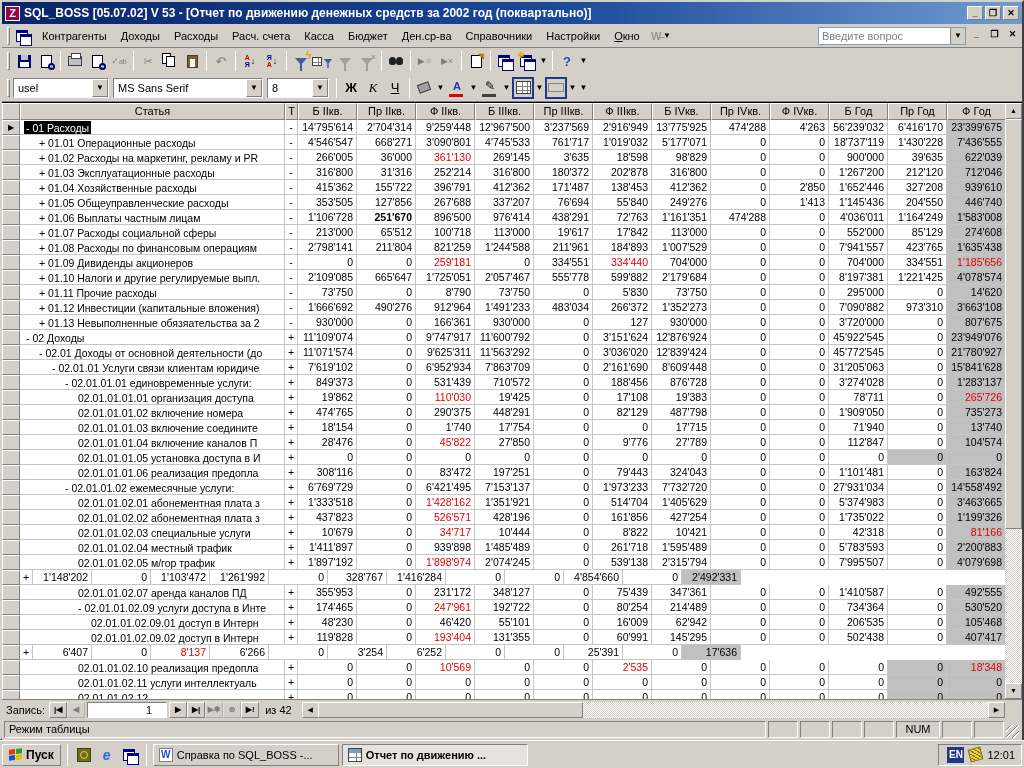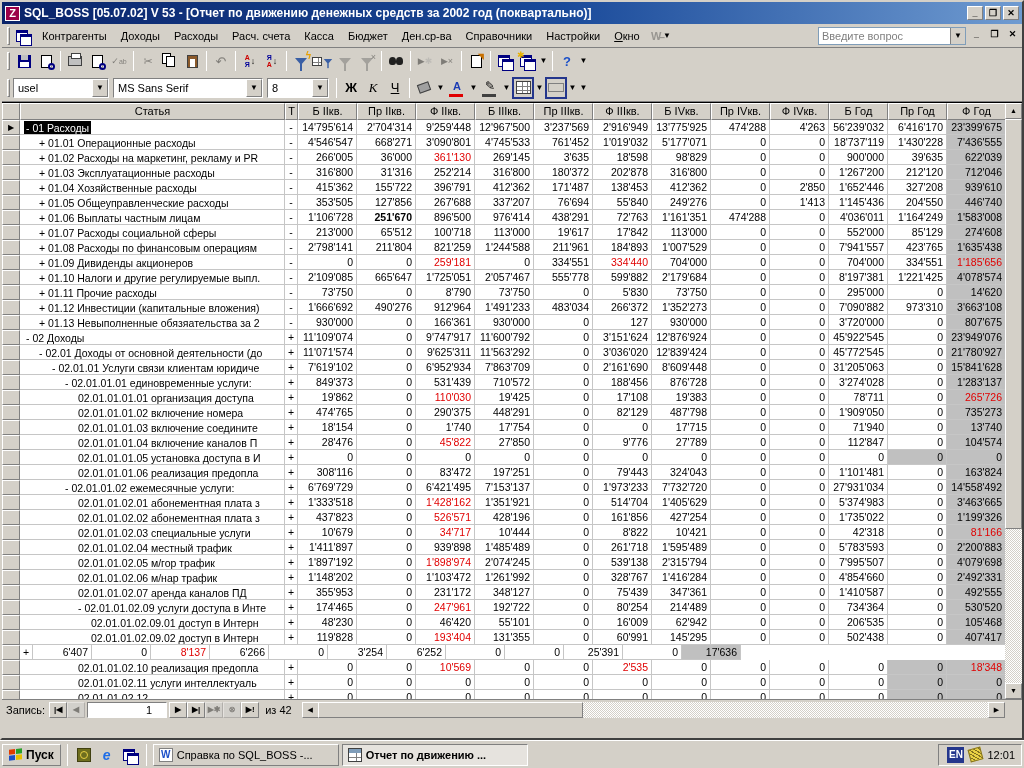--- a/index.html
+++ b/index.html
@@ -378,21 +378,21 @@
           <div class="cell c-num graybg" style="width: 59px;">23'399'675</div>
         </div>
         <div class="drow">
           <div class="rsel"></div>
           <div class="cell c-art" style="width: 265px;"><span class="a" style="margin-left: 17px;">+ 01.01 Операционные расходы</span></div>
           <div class="cell c-t" style="width: 13px;">-</div>
           <div class="cell c-num" style="width: 59px;">4'546'547</div>
           <div class="cell c-num" style="width: 59px;">668'271</div>
           <div class="cell c-num" style="width: 59px;">3'090'801</div>
           <div class="cell c-num" style="width: 59px;">4'745'533</div>
-          <div class="cell c-num" style="width: 59px;">761'452</div>
+          <div class="cell c-num" style="width: 59px;">761'717</div>
           <div class="cell c-num" style="width: 59px;">1'019'032</div>
           <div class="cell c-num" style="width: 59px;">5'177'071</div>
           <div class="cell c-num" style="width: 59px;">0</div>
           <div class="cell c-num" style="width: 59px;">0</div>
           <div class="cell c-num" style="width: 59px;">18'737'119</div>
           <div class="cell c-num" style="width: 59px;">1'430'228</div>
           <div class="cell c-num graybg" style="width: 59px;">7'436'555</div>
         </div>
         <div class="drow">
           <div class="rsel"></div>
@@ -865,21 +865,20 @@
           <div class="cell c-num" style="width: 59px;">539'138</div>
           <div class="cell c-num" style="width: 59px;">2'315'794</div>
           <div class="cell c-num" style="width: 59px;">0</div>
           <div class="cell c-num" style="width: 59px;">0</div>
           <div class="cell c-num" style="width: 59px;">7'995'507</div>
           <div class="cell c-num" style="width: 59px;">0</div>
           <div class="cell c-num graybg" style="width: 59px;">4'079'698</div>
         </div>
         <div class="drow">
           <div class="rsel"></div>
-          <div class="cell c-art" style="width: 265px;"><span class="a" style="margin-left: 56px;">02.01.01.02.06 м/нар трафик</span></div>
           <div class="cell c-t" style="width: 13px;">+</div>
           <div class="cell c-num" style="width: 59px;">1'148'202</div>
           <div class="cell c-num" style="width: 59px;">0</div>
           <div class="cell c-num" style="width: 59px;">1'103'472</div>
           <div class="cell c-num" style="width: 59px;">1'261'992</div>
           <div class="cell c-num" style="width: 59px;">0</div>
           <div class="cell c-num" style="width: 59px;">328'767</div>
           <div class="cell c-num" style="width: 59px;">1'416'284</div>
           <div class="cell c-num" style="width: 59px;">0</div>
           <div class="cell c-num" style="width: 59px;">0</div>
@@ -1043,20 +1042,31 @@
     <div class="navbtn">▶!</div>
     <span style="margin-left:6px;">из 42</span>
     <div id="hscroll" class="dither">
       <div class="sbtn" id="hs-left" style="width:17px;">◀</div>
       <div id="hthumb"></div>
       <div class="sbtn" id="hs-right" style="width:17px;">▶</div>
       <div id="hs-corner"></div>
     </div>
   </div>
 
+  <div id="statusbar">
+    <div class="spanel" id="sb-main">Режим таблицы</div>
+    <div class="spanel sb-sm"></div>
+    <div class="spanel sb-sm"></div>
+    <div class="spanel sb-sm"></div>
+    <div class="spanel sb-sm"></div>
+    <div class="spanel" style="width:44px;text-align:center;">NUM</div>
+    <div class="spanel sb-sm"></div>
+    <div class="spanel sb-sm"></div>
+    <div id="sb-grip"></div>
+  </div>
 </div>
 
 <div id="taskbar">
   <div id="start" class="raised">
     <div class="winlogo">
         <i></i>
         <i></i>
         <i></i>
         <i></i>
       </div>

